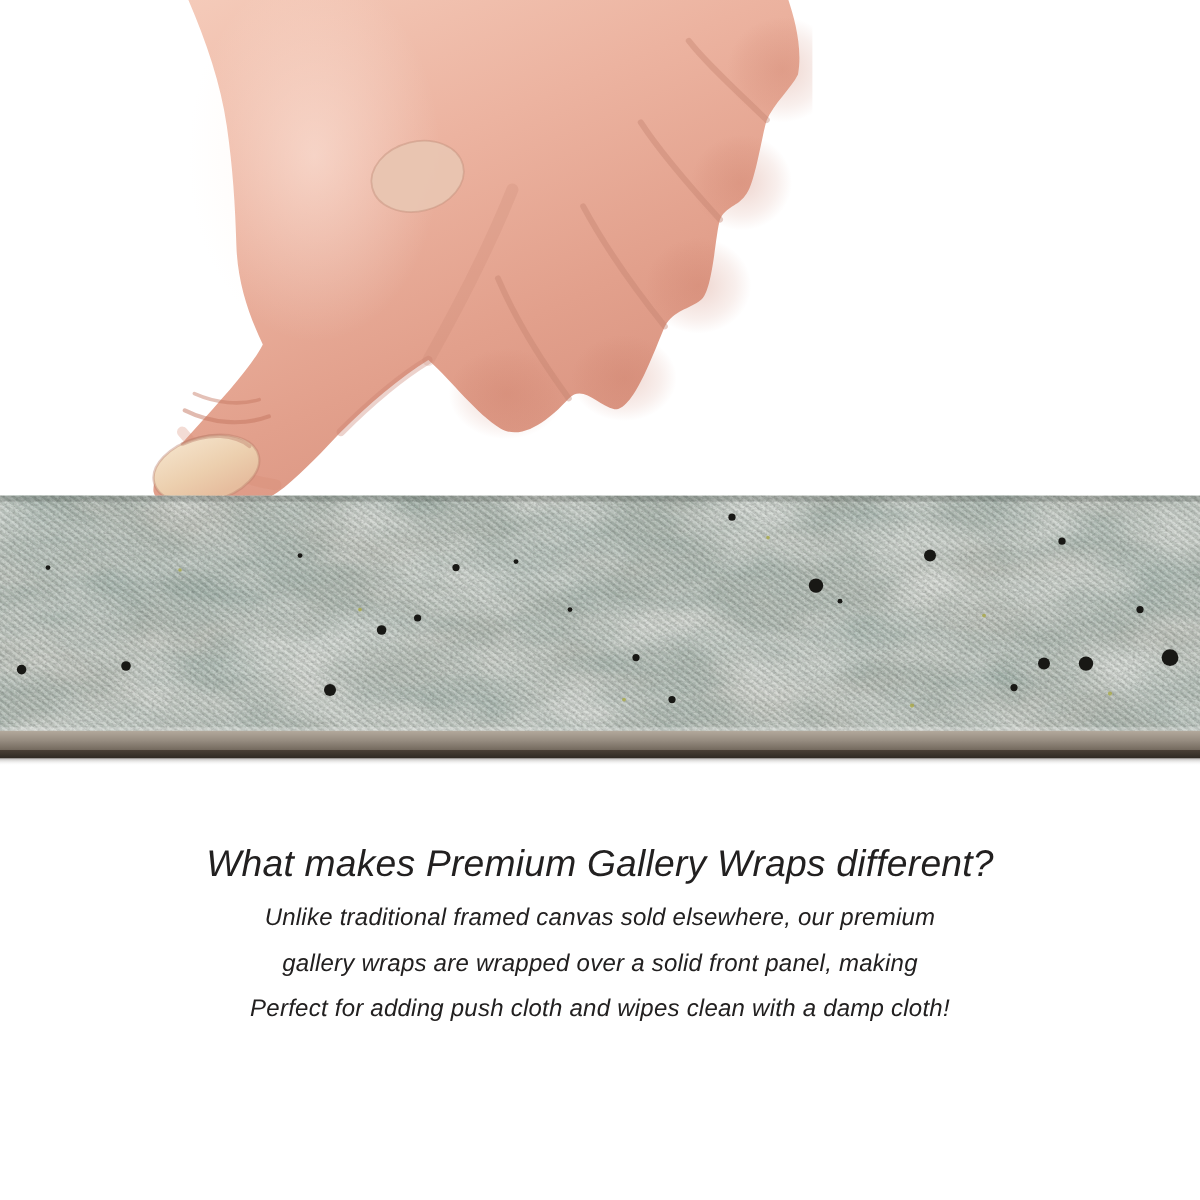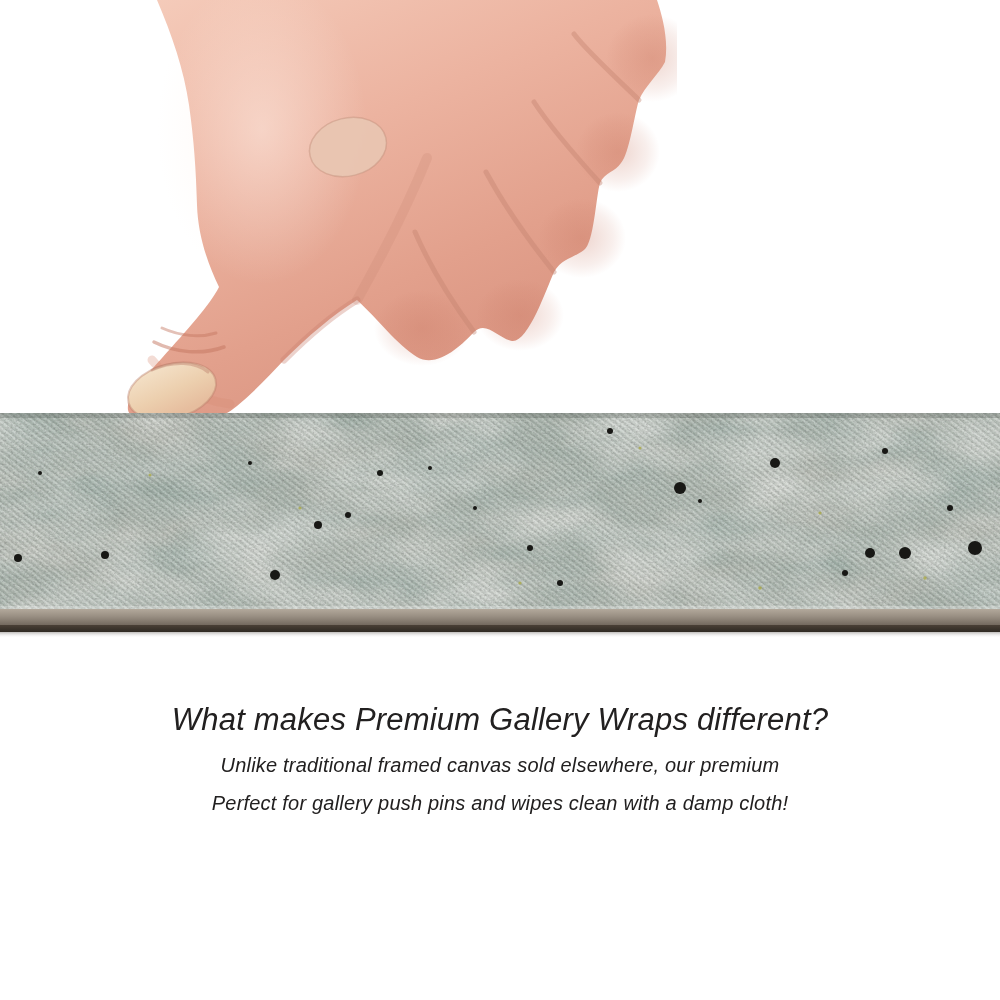--- a/index.html
+++ b/index.html
@@ -195,16 +195,17 @@
       <rect x="0" y="193" width="1000" height="3" fill="rgba(255,255,255,0.25)"></rect>
       <rect x="0" y="196" width="1000" height="18" fill="url(#edgeG)"></rect>
       <rect x="0" y="212" width="1000" height="7" fill="url(#edgeDark)"></rect>
     </g>
     <rect x="0" y="219" width="1000" height="6" fill="url(#shadG)"></rect>
   </svg>
 
   <section class="info">
     <h1>What makes Premium Gallery Wraps different?</h1>
     <p>Unlike traditional framed canvas sold elsewhere, our premium</p>
-    <p>Perfect for gallery push pins and wipes clean with a damp cloth!</p>
+    <p>gallery wraps are wrapped over a solid front panel, making</p>
+    <p>Perfect for adding push cloth and wipes clean with a damp cloth!</p>
   </section>
 
 </div>
 
 </body></html>

